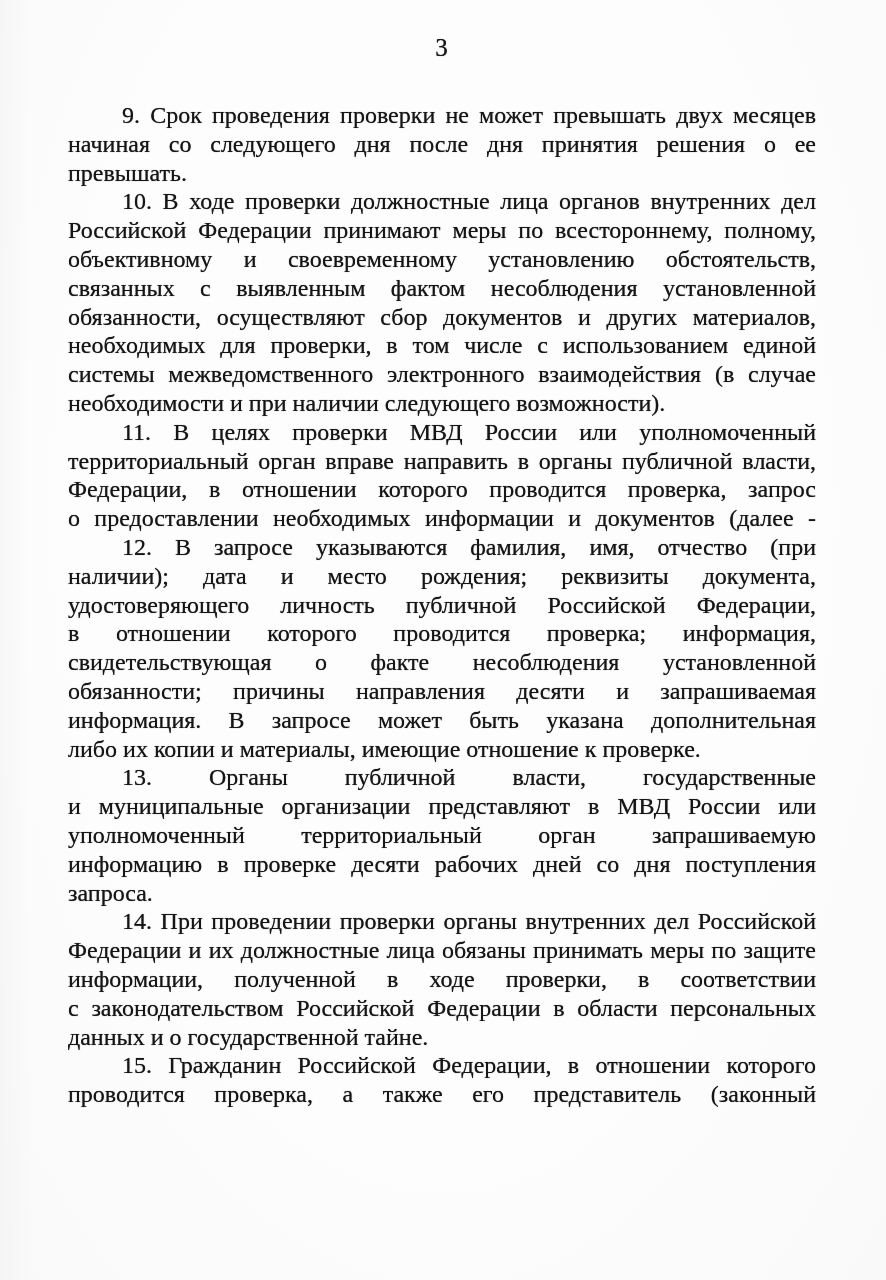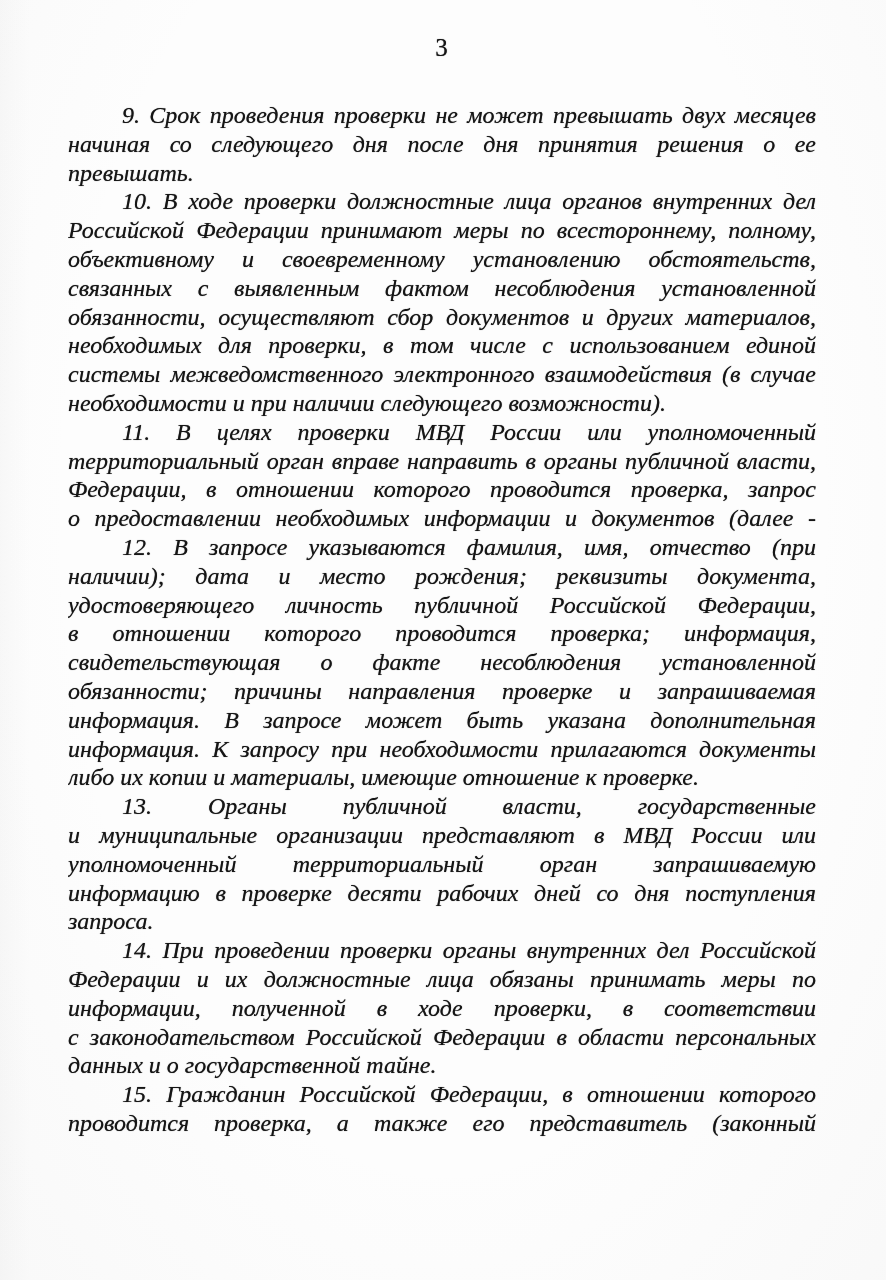--- a/index.html
+++ b/index.html
@@ -40,21 +40,20 @@
     left: 68px;
     width: 748px;
     font-size: 24px;
     line-height: 28.8px;
     text-shadow: 0 0 0.8px rgba(10,10,10,0.75);
     filter: blur(0.25px);
   }
   .para {
     margin: 0;
     padding: 0;
-    font-style: italic;
   }
   .line {
     height: 28.8px;
     overflow: hidden;
     text-align: justify;
     text-align-last: justify;
   }
   .line.first {
     text-indent: 54px;
   }
@@ -90,23 +89,22 @@
       <div class="line">территориальный орган вправе направить в органы публичной власти,</div>
       <div class="line">Федерации, в отношении которого проводится проверка, запрос</div>
       <div class="line">о предоставлении необходимых информации и документов (далее -</div>
     </div>
     <div class="para">
       <div class="line first">12. В запросе указываются фамилия, имя, отчество (при</div>
       <div class="line">наличии); дата и место рождения; реквизиты документа,</div>
       <div class="line">удостоверяющего личность публичной Российской Федерации,</div>
       <div class="line">в отношении которого проводится проверка; информация,</div>
       <div class="line">свидетельствующая о факте несоблюдения установленной</div>
-      <div class="line">обязанности; причины направления проверке и запрашиваемая</div>
+      <div class="line">обязанности; причины направления десяти и запрашиваемая</div>
       <div class="line">информация. В запросе может быть указана дополнительная</div>
-      <div class="line">информация. К запросу при необходимости прилагаются документы</div>
       <div class="line last">либо их копии и материалы, имеющие отношение к проверке.</div>
     </div>
     <div class="para">
       <div class="line first">13. Органы публичной власти, государственные</div>
       <div class="line">и муниципальные организации представляют в МВД России или</div>
       <div class="line">уполномоченный территориальный орган запрашиваемую</div>
       <div class="line">информацию в проверке десяти рабочих дней со дня поступления</div>
       <div class="line last">запроса.</div>
     </div>
     <div class="para">

